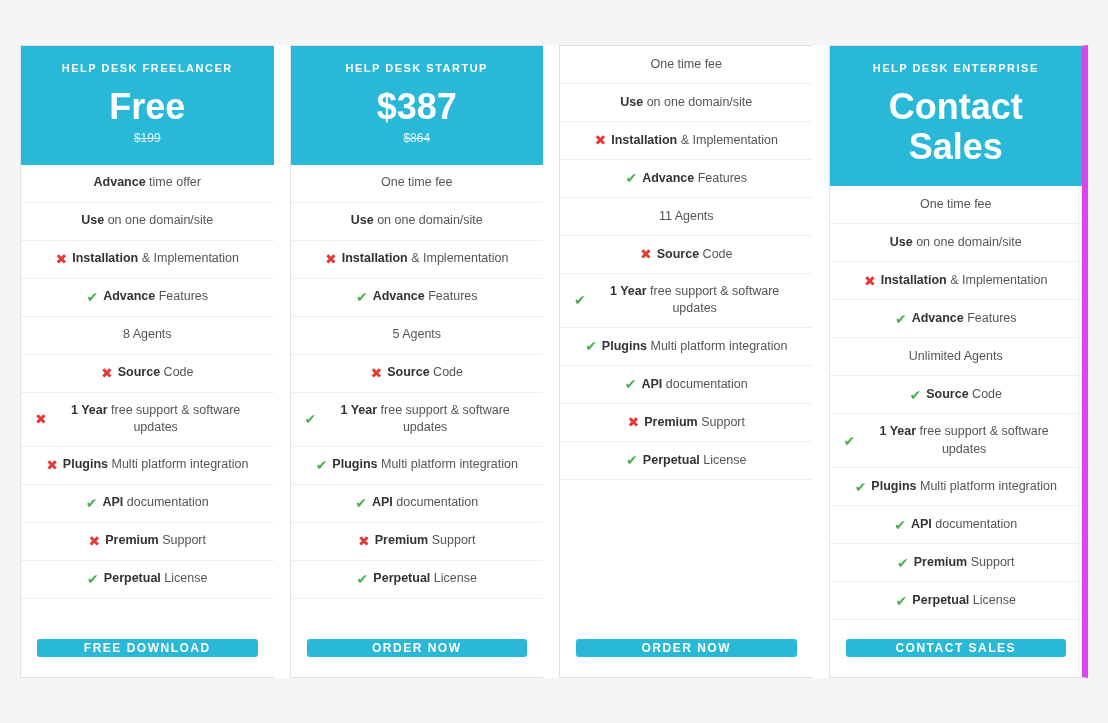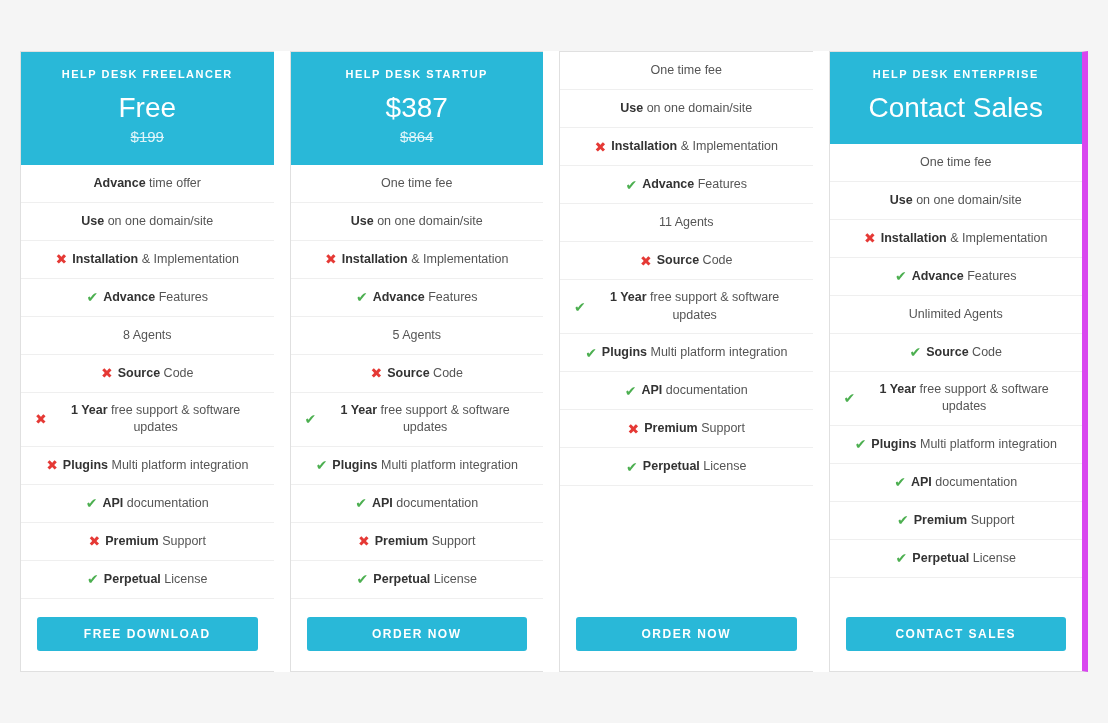--- a/index.html
+++ b/index.html
@@ -36,27 +36,27 @@
       padding: 16px 12px 20px;
     }
     .plan-header .plan-name {
       font-size: 11px;
       font-weight: 700;
       letter-spacing: 1.5px;
       text-transform: uppercase;
       margin-bottom: 10px;
     }
     .plan-header .price-main {
-      font-size: 28px;
-      font-weight: 400;
+      font-size: 36px;
+      font-weight: 700;
       line-height: 1.1;
       margin-top: 13px;
     }
     .plan-header .price-original {
-      font-size: 15px;
+      font-size: 12px;
       text-decoration: line-through;
       opacity: 0.85;
       margin-top: 4px;
     }
     .plan-features {
       flex: 1;
       padding: 0;
     }
     .feature-row {
       display: flex;
@@ -84,21 +84,21 @@
     }
     .check { color: #4caf50; }
     .cross { color: #e53935; }
     .plan-footer {
       padding: 18px 16px 20px;
       text-align: center;
     }
     .btn {
       display: inline-block;
       width: 100%;
-      padding: 10px 10px;
+      padding: 2px 10px;
       background: #29b8d8;
       color: white;
       font-size: 12px;
       font-weight: 700;
       letter-spacing: 1.5px;
       text-transform: uppercase;
       border: none;
       cursor: pointer;
       border-radius: 3px;
     }

